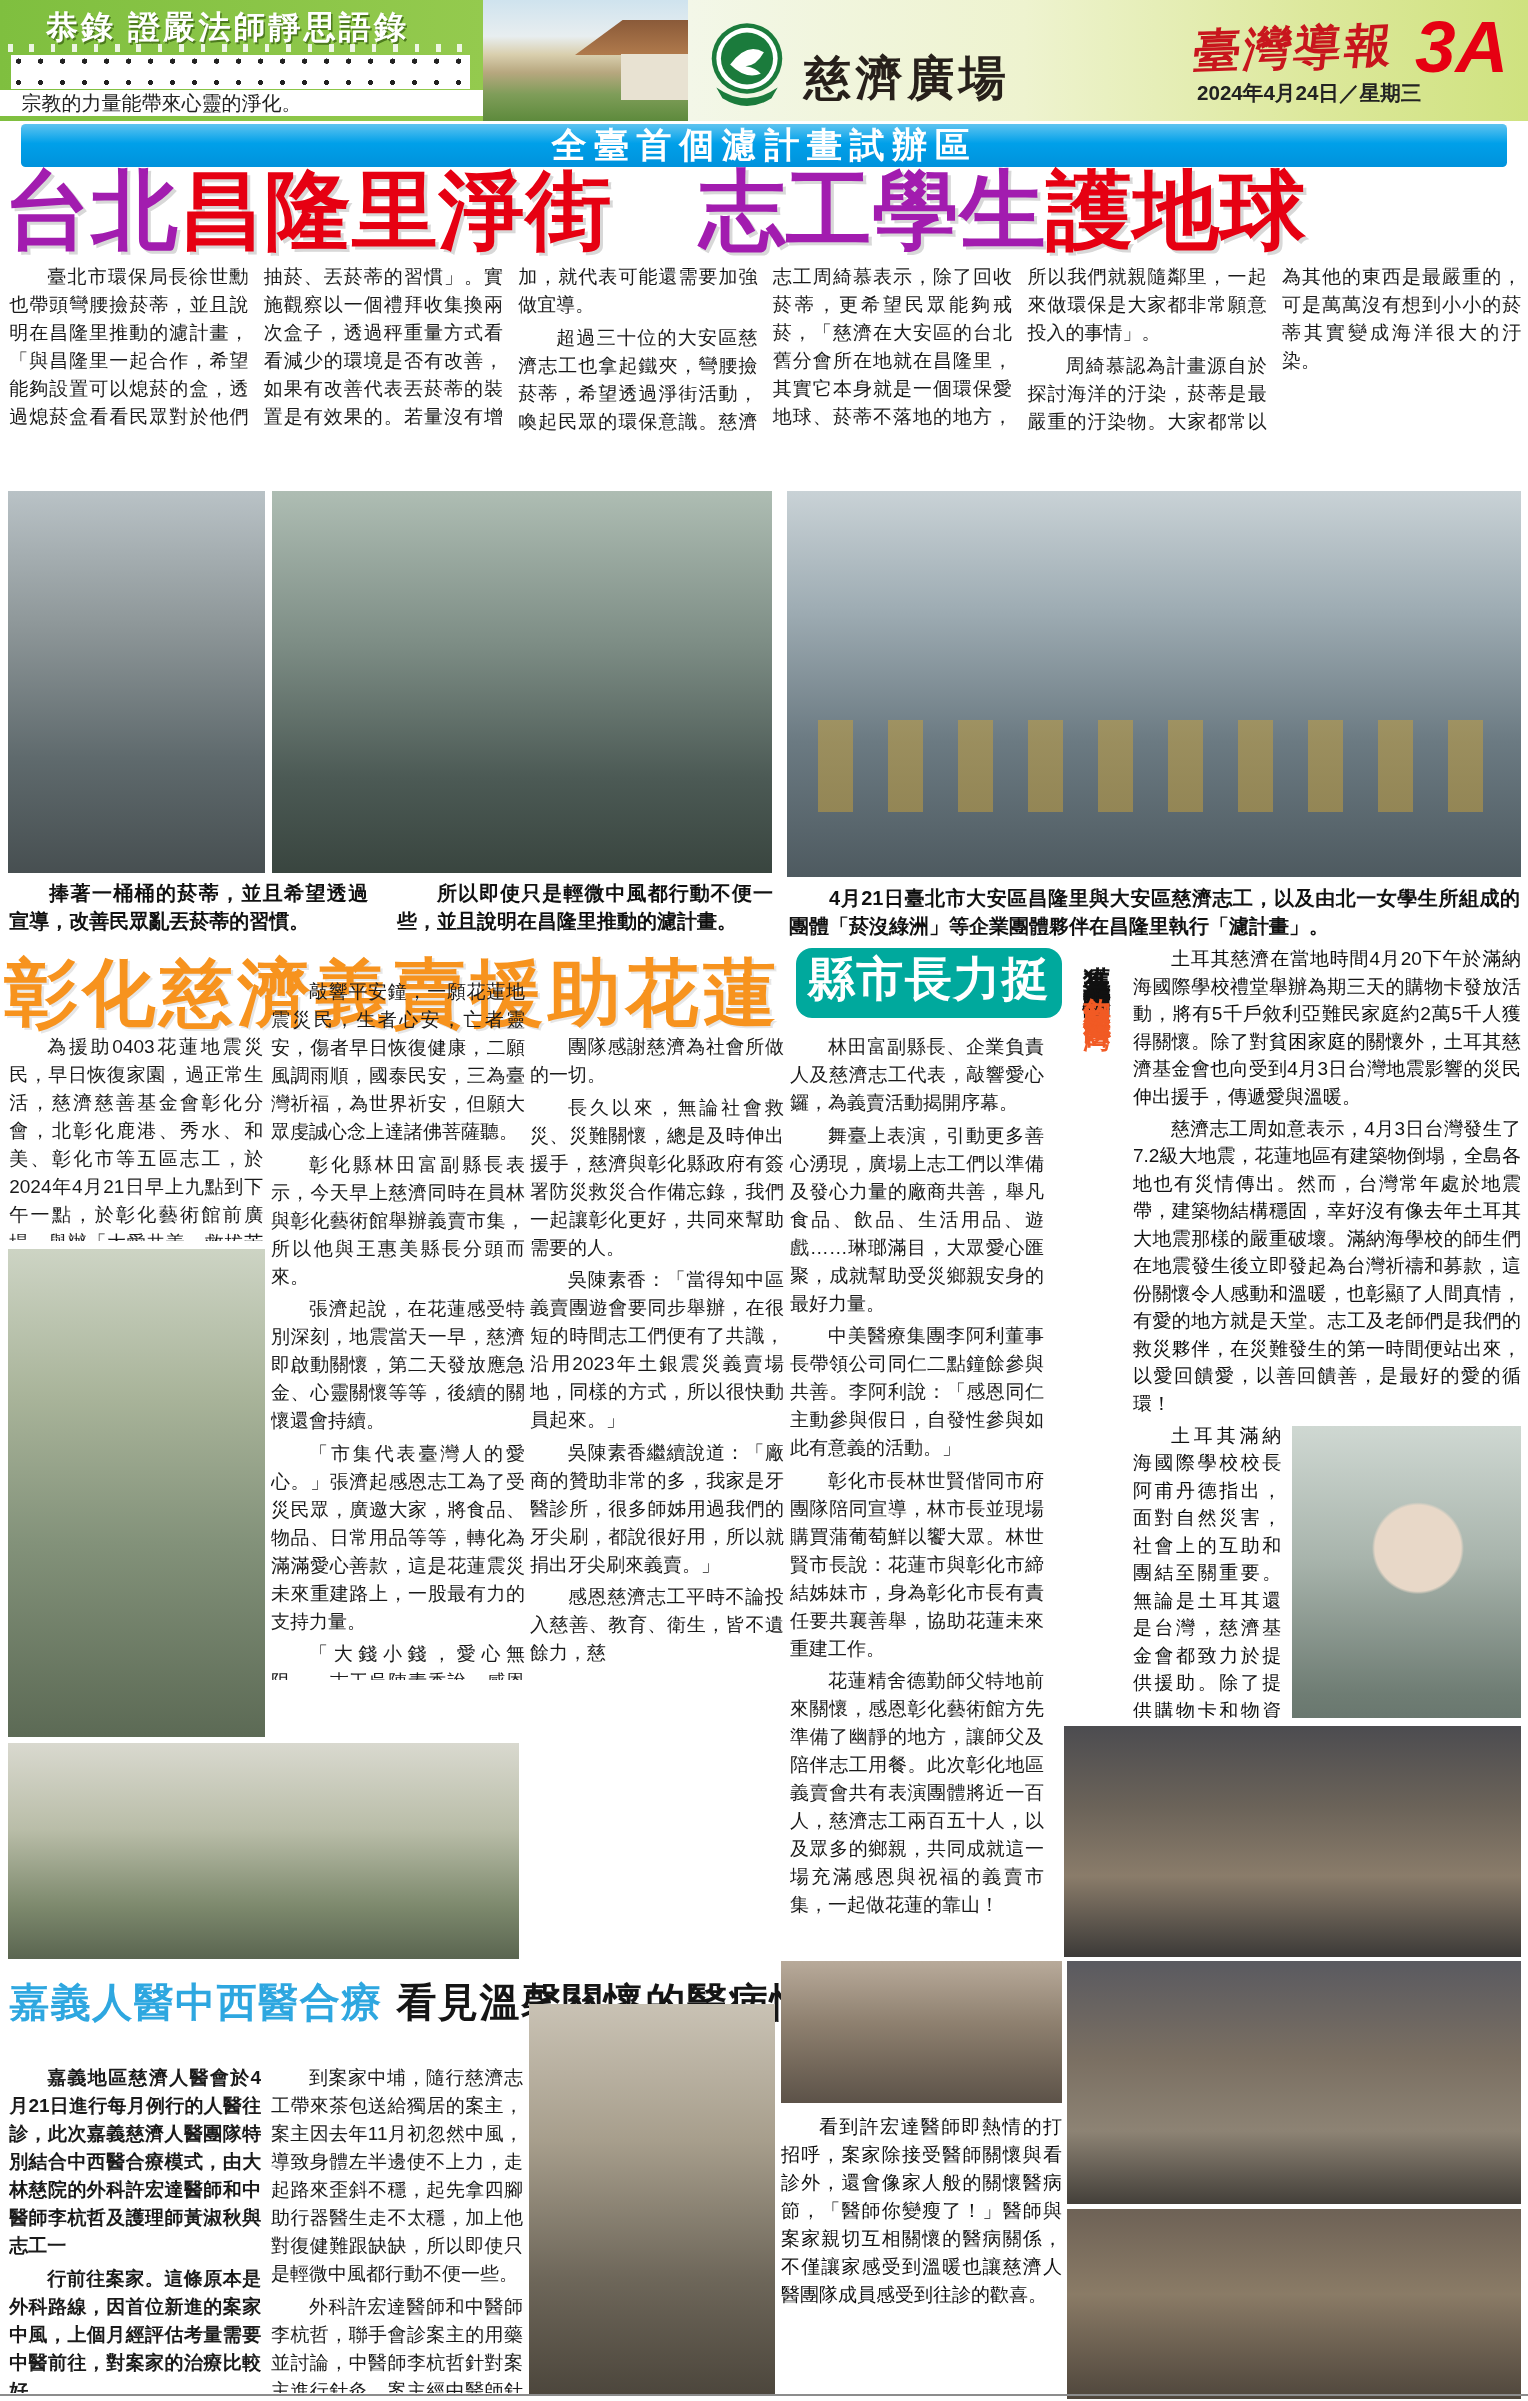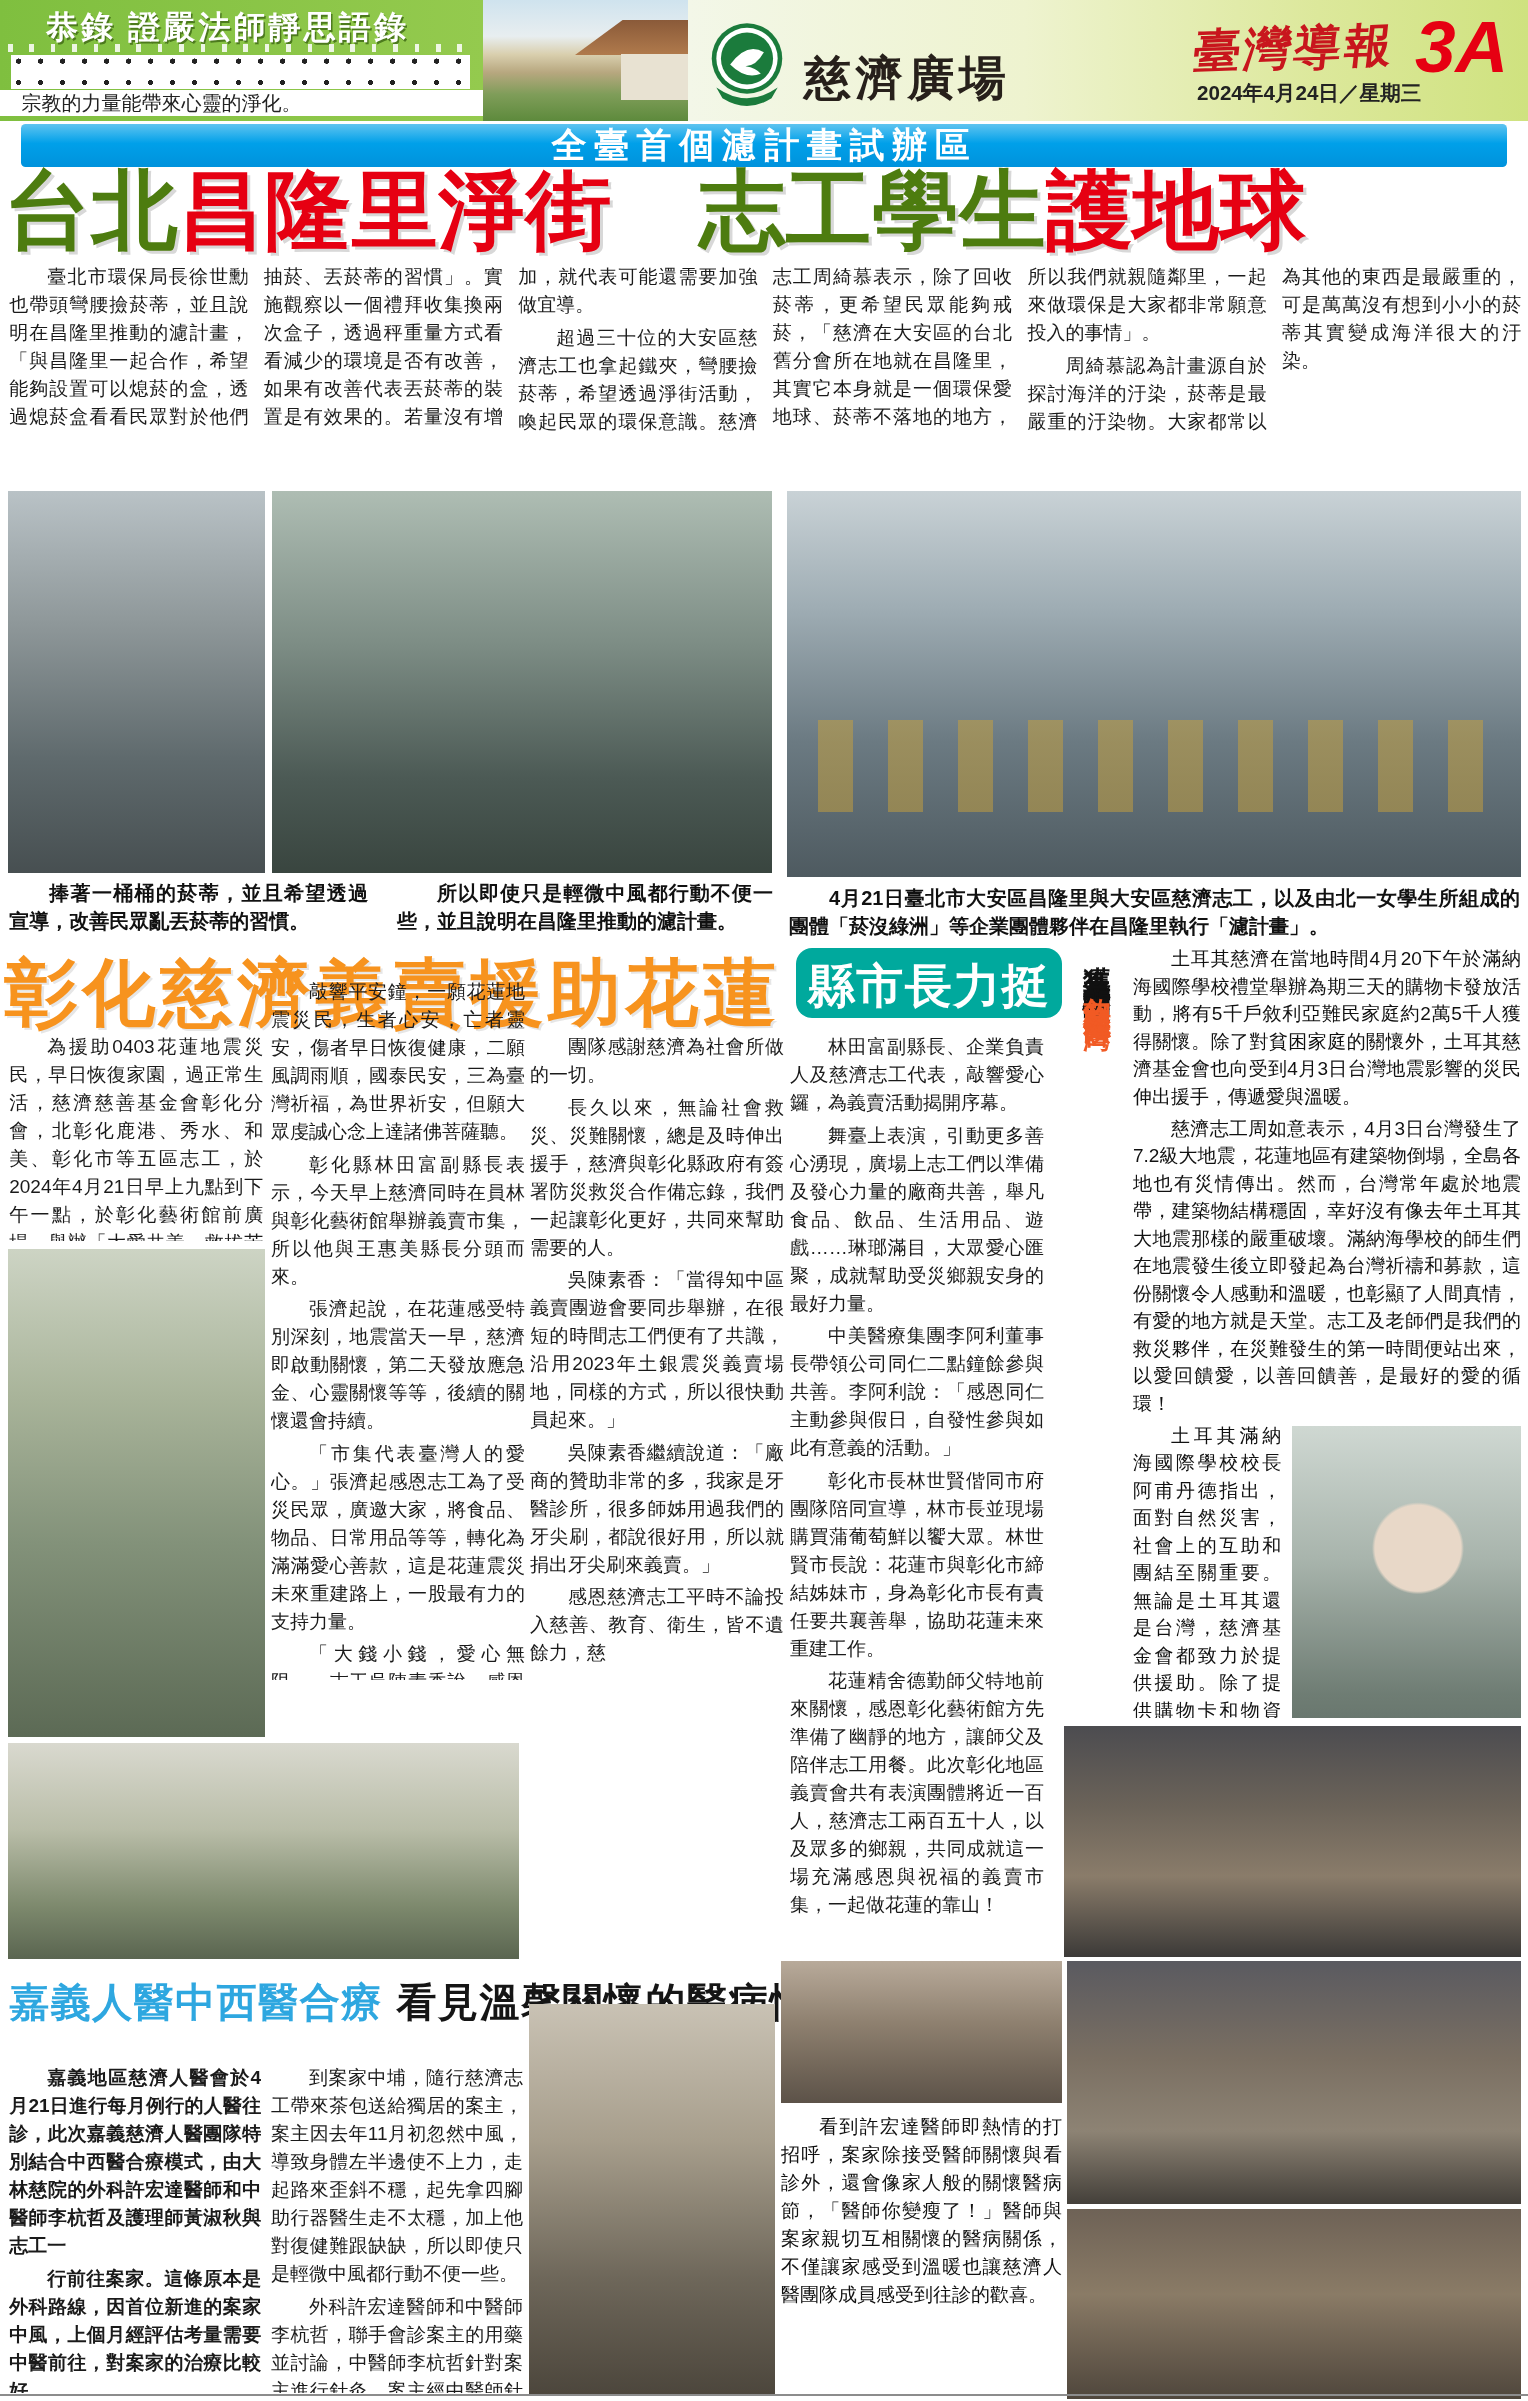--- a/index.html
+++ b/index.html
@@ -37,39 +37,39 @@
         font-family:"DejaVu Serif",serif;transform:skewX(-8deg) rotate(-2deg);letter-spacing:3.1px;}
   .page-no{left:1415px;top:4.6px;font-size:73px;font-weight:bold;color:#e60012;font-style:italic;}
   .hdr-date{left:1197px;top:79px;font-size:20.6px;color:#222;font-weight:bold;}
   
   .blue-banner{left:21.4px;top:124px;width:1486px;height:43px;border-radius:4.6px;
         background:linear-gradient(180deg,#5fc4f0,#00a0e9 45%,#0092dc);display:flex;align-items:center;justify-content:center;}
   .blue-banner span{color:#fff;font-size:35px;font-weight:bold;letter-spacing:7.6px;}
   .headline1{left:4.6px;top:165px;width:1521px;height:92px;white-space:nowrap;font-weight:900;
         font-size:86px;letter-spacing:0.8px;text-shadow:3.1px 3.1px 0 #d8d8d8;line-height:90px;}
   .hl-red{color:#e60012;}
-  .hl-black{color:#4d7c0f;}
+  .hl-black{color:#a21caf;}
   
   .lead-text{left:9.2px;top:263px;width:1512px;height:223px;column-count:6;column-gap:15.3px;}
   .photo{background:#9aa49e;}
   .ph-lead-left{left:7.6px;top:491px;width:257px;height:382px;
         background:linear-gradient(180deg,#b9c2c6 0%,#8e9799 35%,#5f6a6d 70%,#474f51 100%);}
   .ph-lead-mid{left:272px;top:491px;width:500px;height:382px;
         background:linear-gradient(180deg,#aebdb3 0%,#7d8d85 40%,#4c5a55 75%,#39453f 100%);}
   .ph-lead-right{left:787px;top:491px;width:734px;height:386px;
         background:linear-gradient(180deg,#c9d2d6 0%,#9fadb4 30%,#6b7a82 65%,#4e5a60 100%);}
   .vest{position:absolute;background:repeating-linear-gradient(90deg,#caa23a 0 35px,transparent 35px 70px);opacity:.5;}
   .cap1{left:9.2px;top:880px;width:359px;}
   .cap2{left:397px;top:880px;width:376px;}
   .cap3{left:789px;top:885px;width:731px;}
   
   .headline2{left:4.6px;top:945px;font-size:73px;font-weight:900;color:#f7931e;letter-spacing:4.6px;
         text-shadow:2.3px 2.3px 0 #e6e6e6;}
   .badge-teal{left:796px;top:948px;width:266px;height:70px;background:#00a99d;border-radius:16px;
-        display:flex;align-items:flex-end;justify-content:center;}
+        display:flex;align-items:flex-start;justify-content:center;}
   .badge-teal span{color:#fff;font-size:47px;font-weight:900;letter-spacing:1.5px;}
   .s2col{width:254px;}
   .ph-market{left:7.6px;top:1249px;width:257px;height:488px;
         background:linear-gradient(180deg,#cdd4c4 0%,#a9b49a 30%,#83927a 60%,#5c6a55 100%);}
   .ph-stall{left:7.6px;top:1743px;width:511px;height:216px;
         background:linear-gradient(180deg,#d9d9cf 0%,#b9bda8 40%,#7e8a6e 75%,#5a6550 100%);}
   
   .vtitle{left:1067px;top:945px;width:60px;height:535px;writing-mode:vertical-rl;text-orientation:upright;
         font-weight:900;font-size:27.5px;letter-spacing:3.1px;line-height:60px;}
   .vtitle .vt-black{color:#111;}

